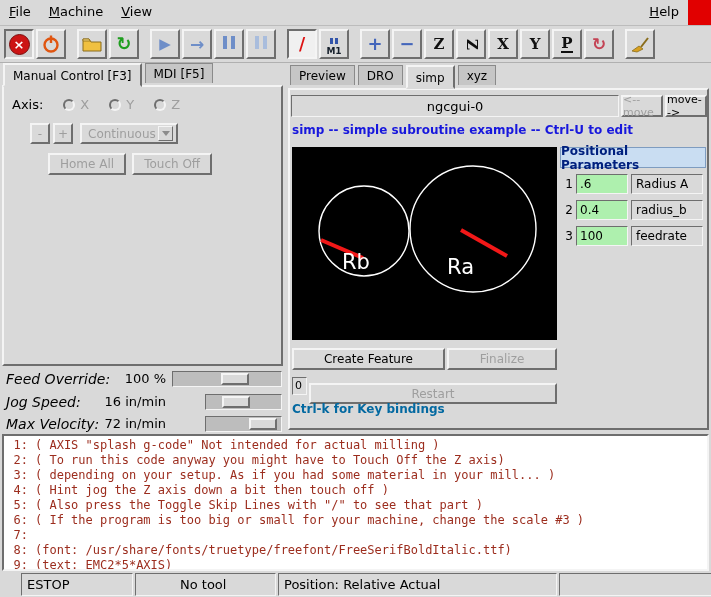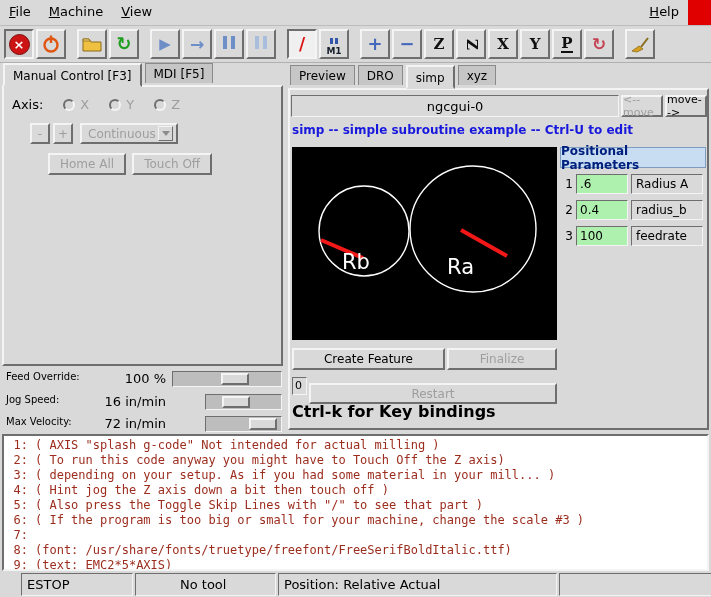--- a/index.html
+++ b/index.html
@@ -81,21 +81,21 @@
            display:flex; align-items:center; padding:0 3px 0 6px; font-size:12px; color:#9e9e9e; }
   .combo-ind { margin-left:auto; width:15px; height:15px; background:#d9d9d9;
                display:flex; align-items:center; justify-content:center; }
   .combo-ind .tri { width:0; height:0; border-left:4px solid transparent;
                     border-right:4px solid transparent; border-top:5px solid #8c8c8c; }
 
   .home-row { position:absolute; top:66px; left:44px; display:flex; }
   .home-btn { height:22px; padding:0 10px; margin-right:6px; color:#9e9e9e; }
 
   .sl-row { position:absolute; left:0; width:286px; height:22px; }
-  .sl-lbl { position:absolute; left:6px; top:3px; font-size:10px; }
+  .sl-lbl { position:absolute; left:6px; top:3px; font-size:14px;font-style:italic; }
   .sl-val { position:absolute; left:98px; top:3px; width:68px; text-align:right; font-size:13px; }
   .sl-trough { position:absolute; top:3px; height:16px; background:#bdbdbd; position:absolute; }
   .sl-thumb { position:absolute; top:1px; height:12px; width:28px; background:#d9d9d9; }
 
   
   .right-panel { position:absolute; top:63px; left:286px; width:425px; height:369px; }
   .rp-tabrow { top:2px; left:4px; }
   .rp-frame { position:absolute; top:25px; left:2px; width:421px; height:342px; background:#d9d9d9; }
 
   .ngc-title { position:absolute; top:32px; left:5px; width:328px; height:22px;
@@ -120,21 +120,21 @@
   .pp-name { width:72px; height:20px; background:#d9d9d9; margin-left:3px;
              padding:2px 3px 0 4px; font-size:12px; }
 
   .cf-btn { position:absolute; top:285px; left:6px; width:153px; height:22px; font-size:12px; }
   .fin-btn { position:absolute; top:285px; left:161px; width:110px; height:22px;
              font-size:12px; color:#9e9e9e; }
   .restart-count { position:absolute; top:314px; left:6px; width:15px; height:18px;
                    background:#d9d9d9; font-size:11px; padding:1px 2px 0 2px; }
   .restart-btn { position:absolute; top:312px; left:23px; width:248px; height:21px;
                  font-size:12px; color:#9e9e9e;margin-top:8px; }
-  .ngc-hint { position:absolute; top:339px; left:6px; color:#000000; font-size:16px; font-weight:bold; }
+  .ngc-hint { position:absolute; top:339px; left:6px; color:#0369a1; font-size:12px; font-weight:bold; }
 
   
   .gcode { position:absolute; top:434px; left:2px; width:707px; height:137px; background:#ffffff;
            padding:2px 4px; overflow:hidden;
            font-family:"DejaVu Sans Mono","Liberation Mono",monospace;
            font-size:12px; line-height:15px; color:#9c2d1e; }
   .gl { white-space:pre; }
   .gl .ln { display:inline-block; width:20px; text-align:right; margin-right:7px; }
 
   

